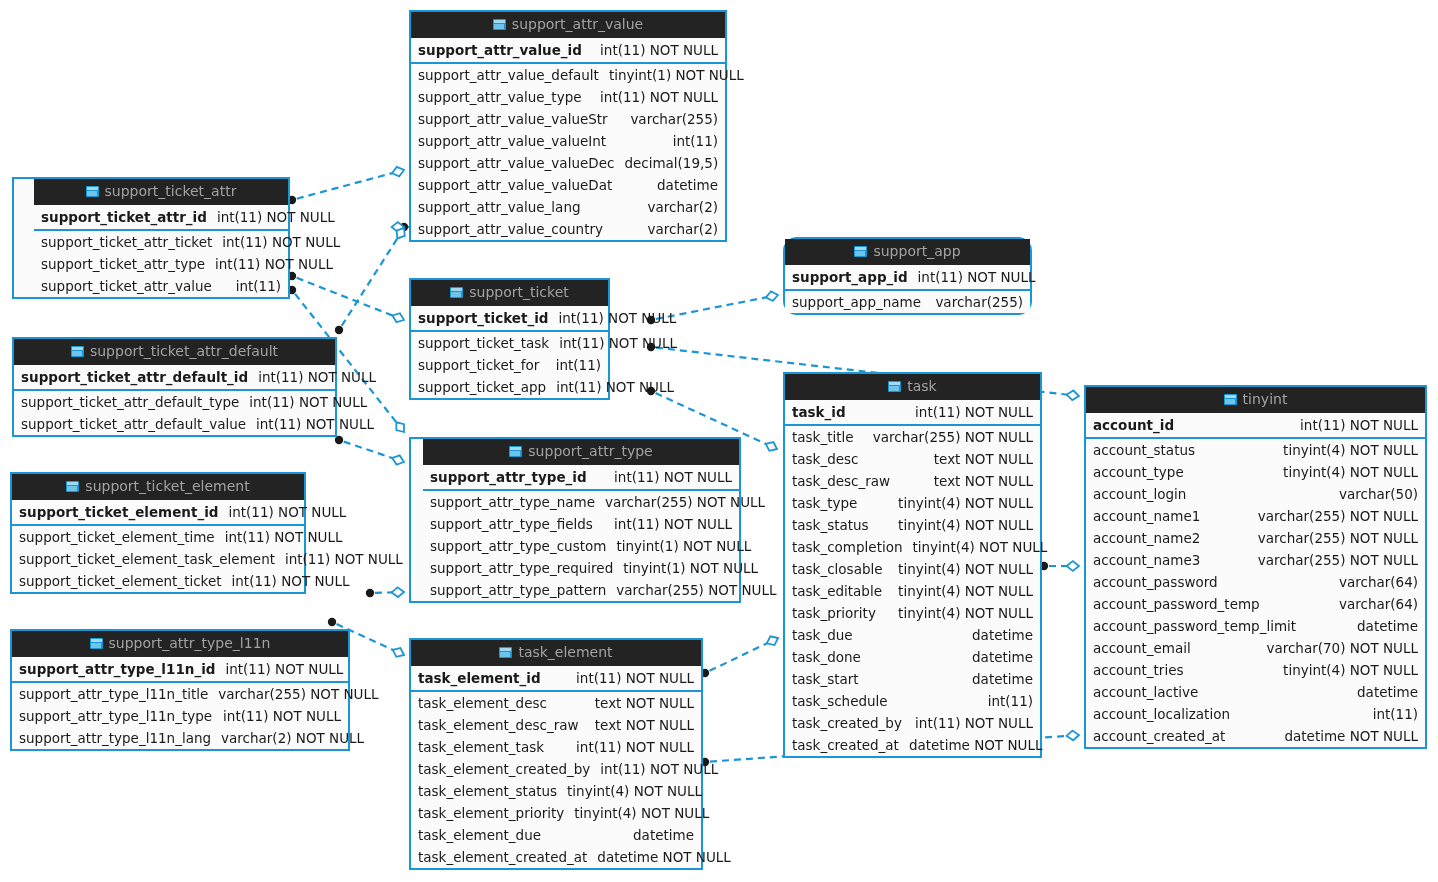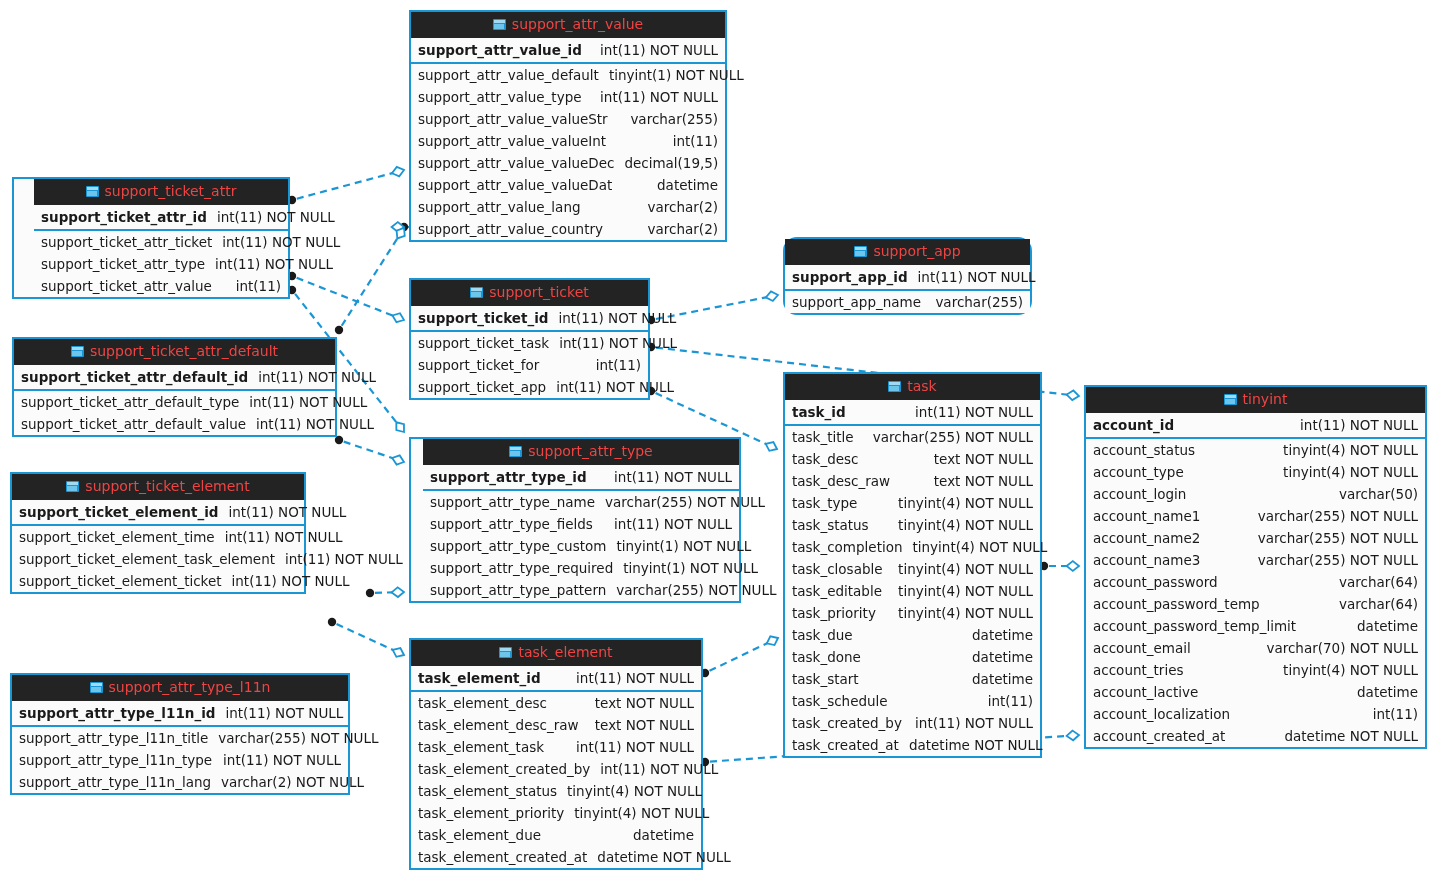--- a/index.html
+++ b/index.html
@@ -13,21 +13,21 @@
   #edges{position:absolute;left:0;top:0;width:1438px;height:882px;pointer-events:none;z-index:1;}
 
   .entity{
     position:absolute;z-index:2;
     background:#fbfbfb;
     border:2px solid #1b96d4;
     box-sizing:border-box;
     box-shadow:0 0 0 0 rgba(0,0,0,0);
   }
   .entity .title{
-    background:#232323;color:#ef4444;
+    background:#232323;color:#a3a3a3;
     font-size:14px;line-height:15px;
     padding:5px 8px 6px 8px;
     text-align:center;
     display:flex;align-items:center;justify-content:center;gap:6px;
     white-space:nowrap;
   }
   .tbl-icon{
     display:inline-block;width:13px;height:11px;position:relative;
     background:#1b96d4;border-radius:1px;flex:0 0 auto;
   }
@@ -216,21 +216,21 @@
             <span class="ctype">int(11) NOT NULL</span>
           </div>
         </div>
         <div class="cols">
           <div class="row">
             <span class="cname">support_app_name</span>
             <span class="ctype">varchar(255)</span>
           </div>
         </div>
       </div>
-      <div class="entity" id="ent-support_ticket" style="left: 409px; top: 278px; width: 241px;">
+      <div class="entity" id="ent-support_ticket" style="left: 409px; top: 278px; width: 201px;">
         <div class="title">
           <span class="tbl-icon"></span>
           <span>support_ticket</span>
         </div>
         <div class="pk-band">
           <div class="row">
             <span class="cname">support_ticket_id</span>
             <span class="ctype">int(11) NOT NULL</span>
           </div>
         </div>
@@ -468,21 +468,21 @@
           <div class="row">
             <span class="cname">support_ticket_element_task_element</span>
             <span class="ctype">int(11) NOT NULL</span>
           </div>
           <div class="row">
             <span class="cname">support_ticket_element_ticket</span>
             <span class="ctype">int(11) NOT NULL</span>
           </div>
         </div>
       </div>
-      <div class="entity" id="ent-support_attr_type_l11n" style="left: 10px; top: 629px; width: 340px; margin-top: 44px;">
+      <div class="entity" id="ent-support_attr_type_l11n" style="left: 10px; top: 629px; width: 340px;">
         <div class="title">
           <span class="tbl-icon"></span>
           <span>support_attr_type_l11n</span>
         </div>
         <div class="pk-band">
           <div class="row">
             <span class="cname">support_attr_type_l11n_id</span>
             <span class="ctype">int(11) NOT NULL</span>
           </div>
         </div>

